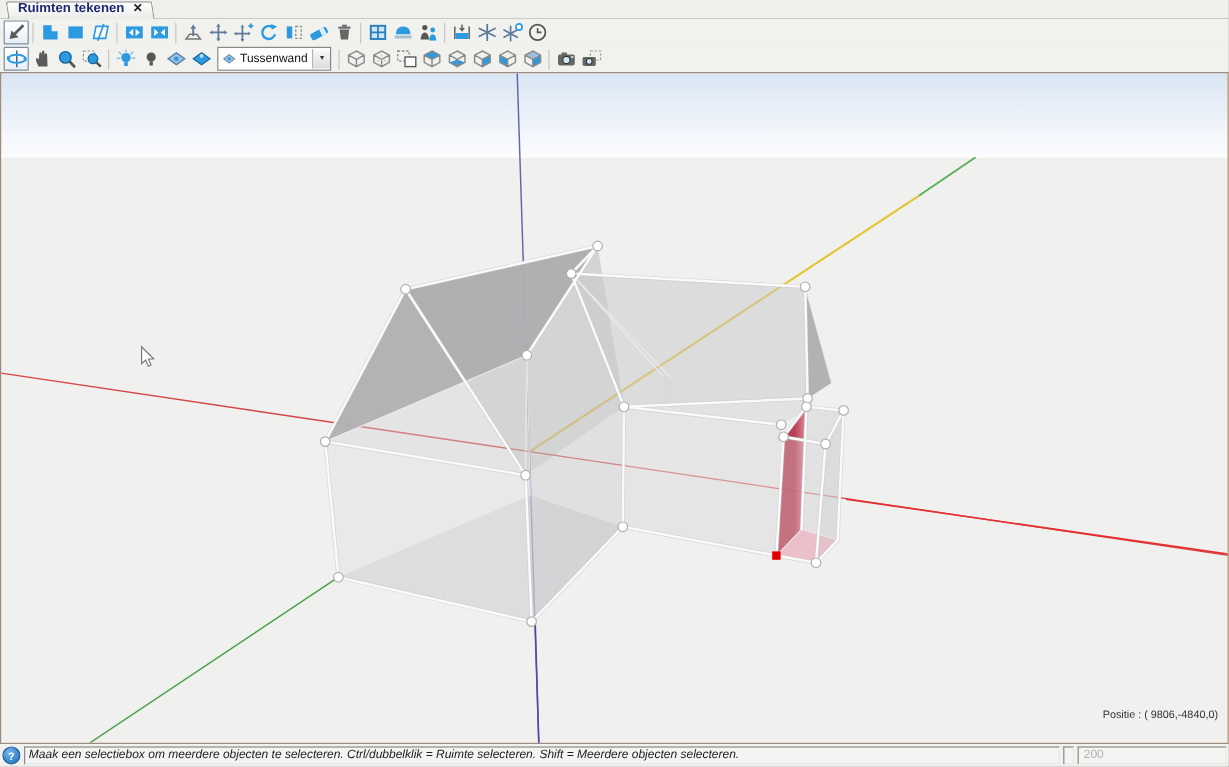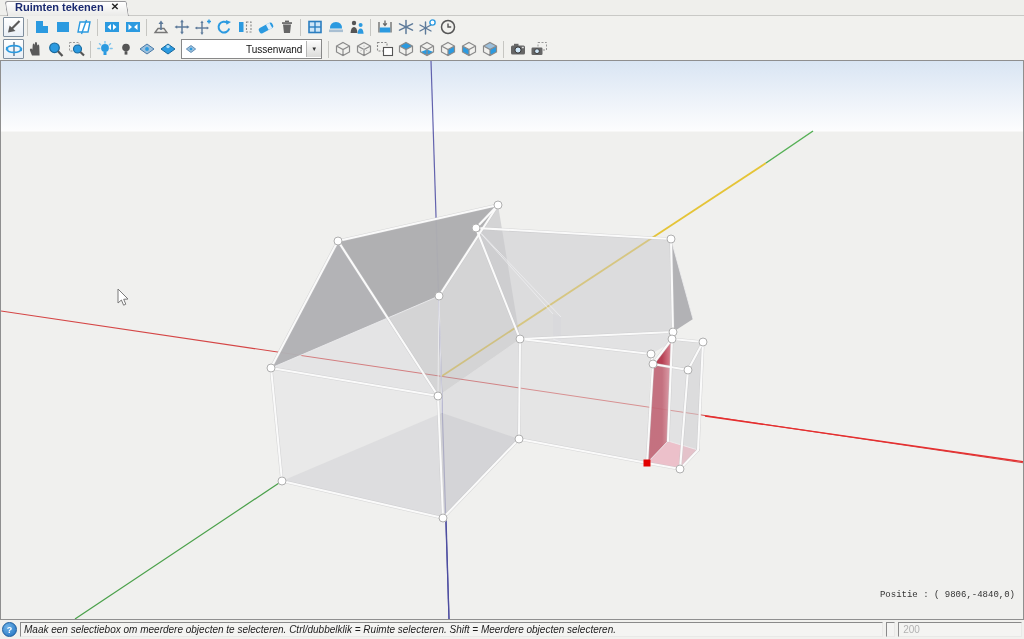--- a/index.html
+++ b/index.html
@@ -18,27 +18,27 @@
   
   .toolrow{position:absolute;left:0;width:100%;height:22px;display:flex;align-items:center;
     padding-left:3px;box-sizing:border-box;background:#f1f1ee;}
   #row1{top:16px;} #row2{top:38px;}
   .tb-btn{width:21px;height:20px;display:flex;align-items:center;justify-content:center;
     border:1px solid transparent;background:transparent;padding:0;margin:0;border-radius:1px;}
   .tb-btn.pressed{border-color:#7e8e9e;background:linear-gradient(#ffffff,#e9eff6);}
   .tb-sep{width:1px;height:17px;background:#c6c6c2;margin:0 3px;flex:0 0 1px;}
   .combo{display:flex;align-items:center;height:18px;border:1px solid #888;background:#fff;
     margin:0 3px;padding-left:2px;}
-  .combo-val{font-size:10px;color:#111;padding:0 4px 0 2px;white-space:nowrap;margin-left:46px;}
+  .combo-val{font-size:10px;color:#111;padding:0 4px 0 2px;white-space:nowrap;}
   .combo-arrow{width:14px;height:16px;border-left:1px solid #b5b5b5;
     background:linear-gradient(#fbfbfb,#dcdcda);display:flex;align-items:center;
     justify-content:center;font-size:6px;color:#333;}
   
   .viewport{position:absolute;top:60px;left:0;width:1024px;height:560px;
-    border:1px solid #8f8f8f;box-sizing:border-box;background:#fdba74;font-family:Liberation Mono, monospace;}
+    border:1px solid #8f8f8f;box-sizing:border-box;background:#fdba74;}
   .pos-label{position:absolute;right:8px;top:529px;font-size:9px;color:#333;letter-spacing:0px;}
   
   .statusbar{position:absolute;top:620px;left:0;width:1024px;height:19px;background:#f1f1ee;
     display:flex;align-items:center;padding:0 2px;box-sizing:border-box;}
   .help-badge{width:13px;height:13px;border-radius:50%;flex:0 0 13px;
     background:radial-gradient(circle at 35% 30%,#6fb4e8,#1f6fc0);border:1px solid #1a5a9a;
     color:#fff;font-size:9px;font-weight:bold;display:flex;align-items:center;
     justify-content:center;margin-right:3px;}
   .sunken{height:15px;border:1px solid;border-color:#8a8a8a #e9e9e7 #e9e9e7 #8a8a8a;
     background:#f4f4f2;box-sizing:border-box;display:flex;align-items:center;overflow:hidden;}

